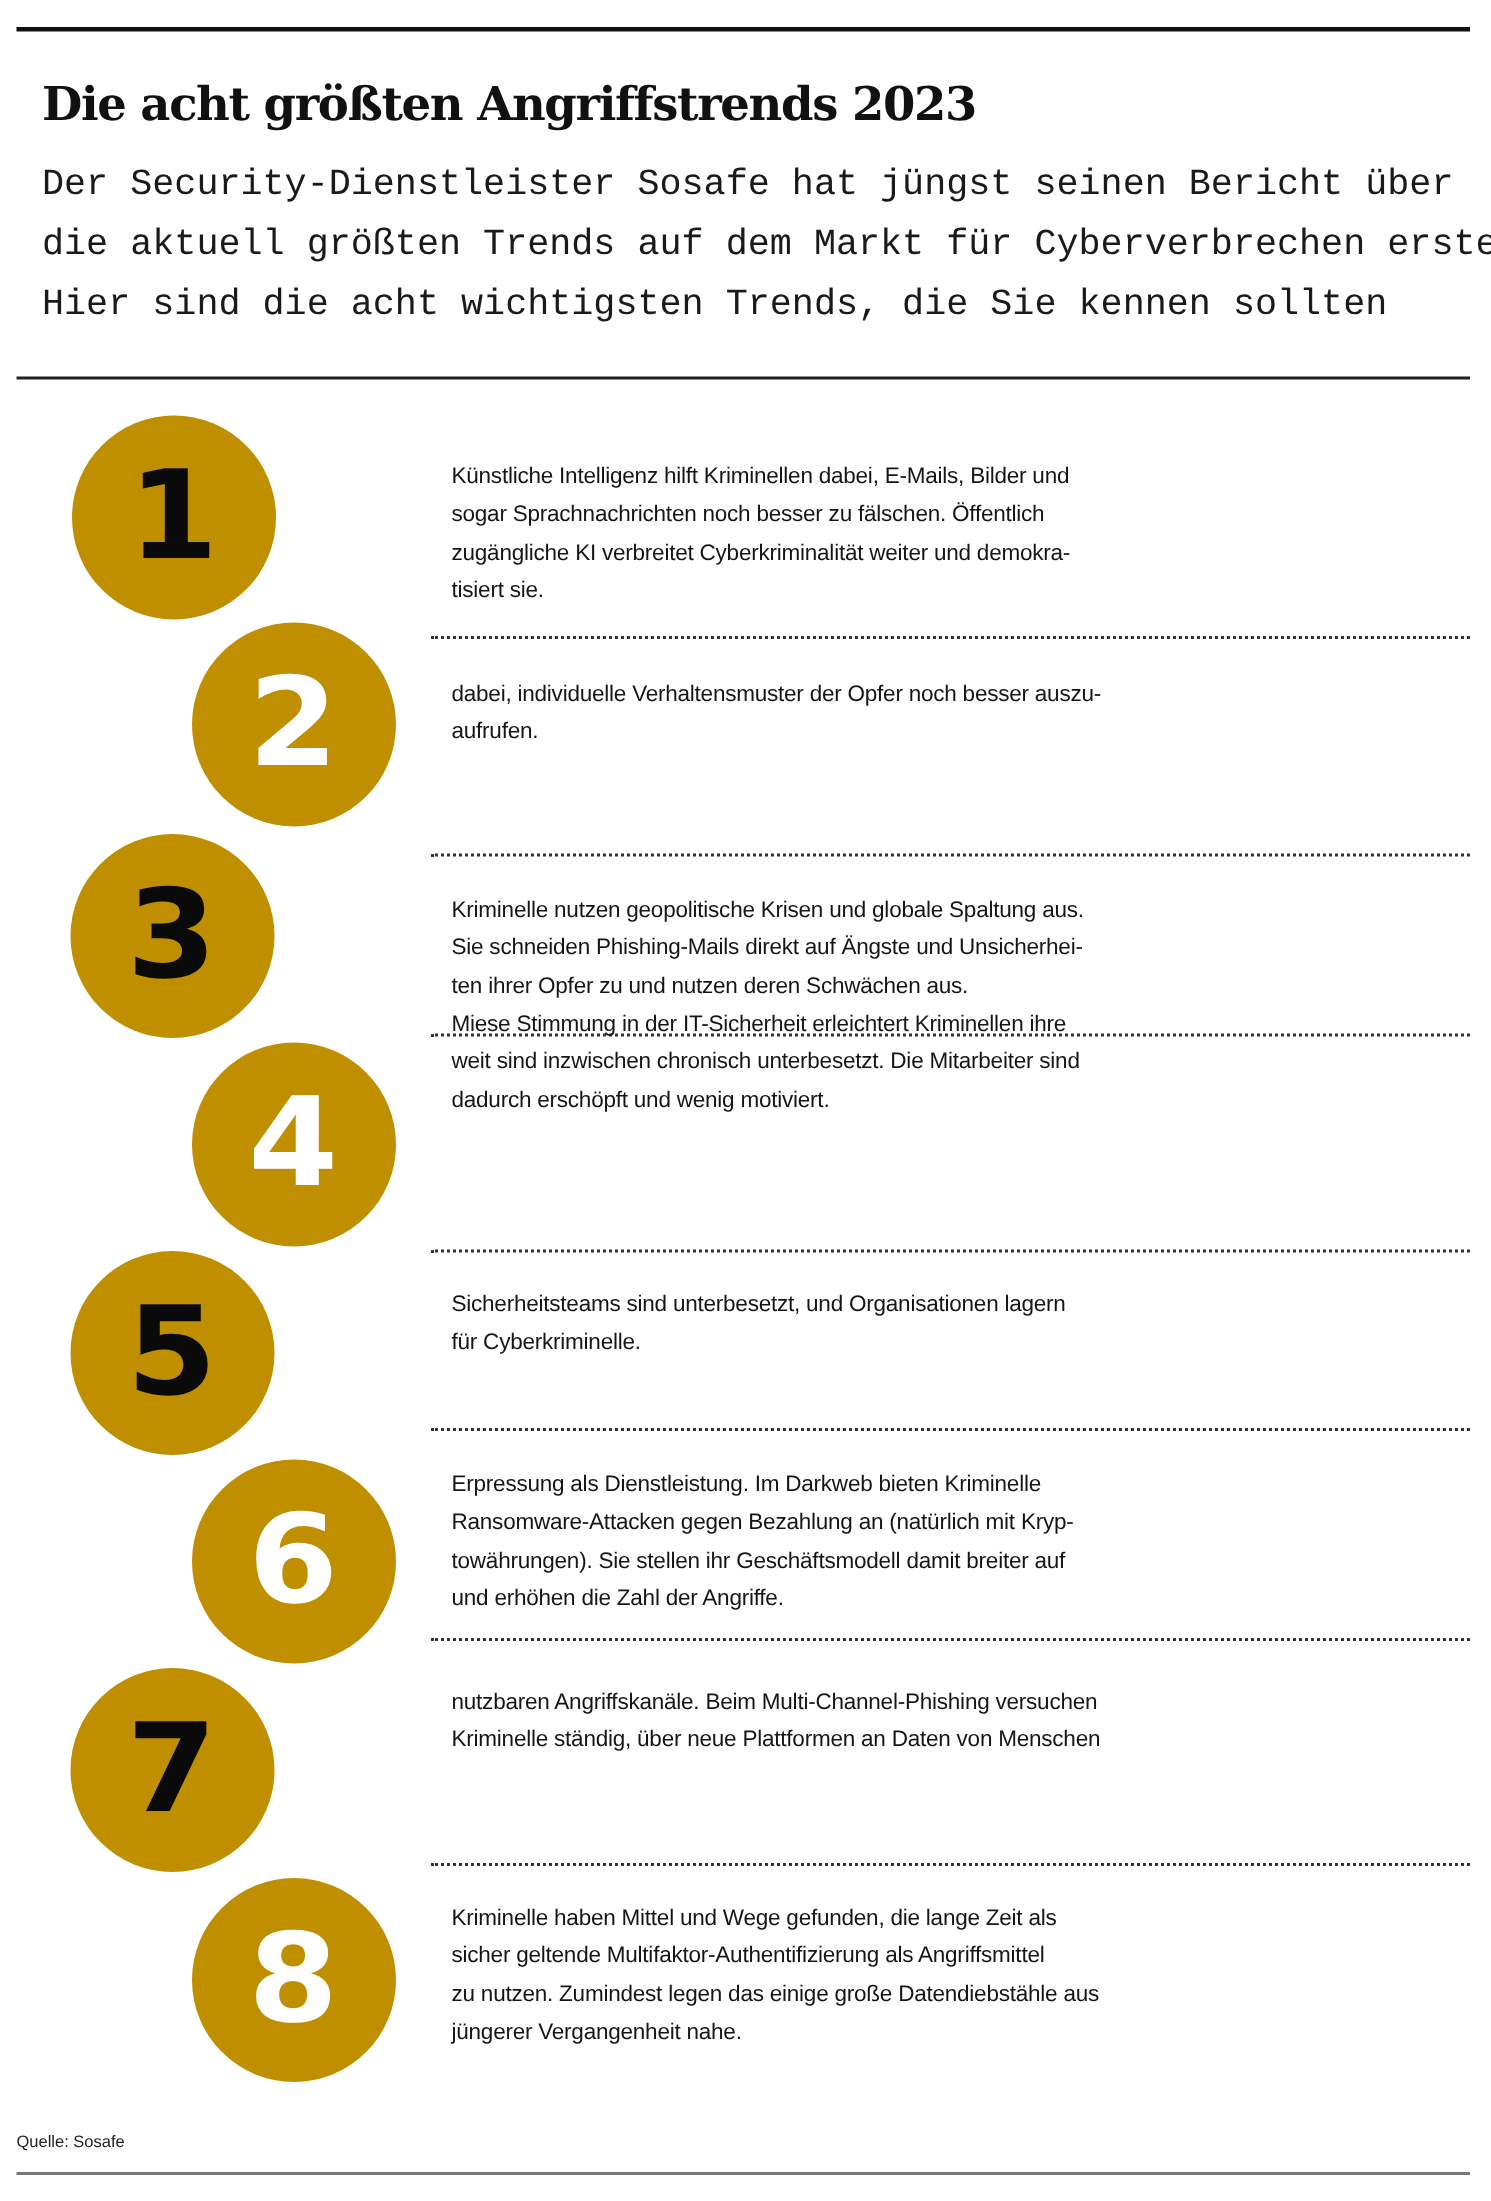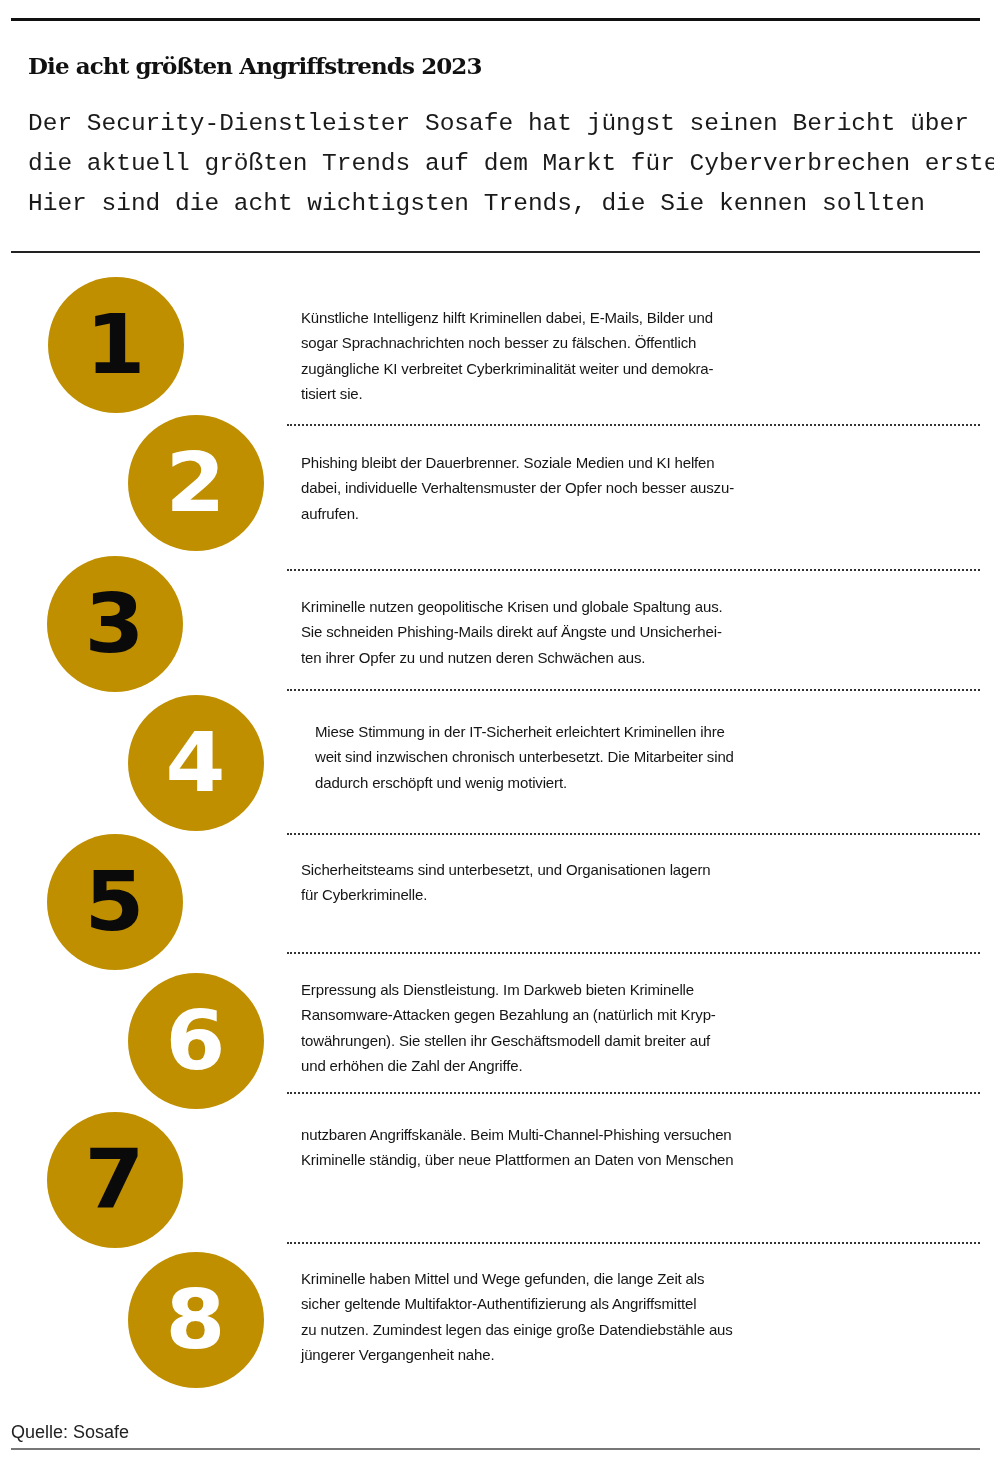--- a/index.html
+++ b/index.html
@@ -1,29 +1,29 @@
 <!DOCTYPE html>
 <html><head>
 <meta charset="utf-8">
 <style>
   html, body { margin: 0; padding: 0; background: #ffffff; }
   body { width: 994px; height: 1467px; position: relative; overflow: hidden; font-family: "Liberation Sans", sans-serif; color: #111; }
   .top-rule { position: absolute; left: 11px; top: 18px; width: 969px; height: 3px; background: #111; }
-  .title { position: absolute; left: 28px; top: 52px; margin: 0; font-family: "DejaVu Serif", serif; font-weight: bold; font-size: 23px; letter-spacing: -0.9px; color: #111; white-space: nowrap; }
+  .title { position: absolute; left: 28px; top: 52px; margin: 0; font-family: "DejaVu Serif", serif; font-weight: bold; font-size: 31px; letter-spacing: -0.9px; color: #111; white-space: nowrap; }
   .intro { position: absolute; left: 28px; top: 104px; width: 940px; font-family: Liberation Mono, monospace; font-size: 24.5px; line-height: 40px; color: #1a1a1a; }
   .intro span { display: block; white-space: nowrap; }
   .head-rule { position: absolute; left: 11px; top: 251px; width: 969px; height: 1.5px; background: #222; }
   .circle { position: absolute; width: 136px; height: 136px; border-radius: 50%; background: var(--accent); display: flex; align-items: center; justify-content: center; }
   .circle .num { font-family: "DejaVu Sans", sans-serif; font-weight: bold; font-size: 82px; line-height: 1; transform: scaleX(1.05); }
   .num.dark { color: #0a0a0a; }
   .num.light { color: #ffffff; }
   .trend-text { position: absolute; left: 301px; width: 670px; font-family: "Liberation Sans", sans-serif; font-size: 15px; line-height: 25.3px; color: #151515; letter-spacing: -0.15px; }
   .trend-text span { display: block; white-space: nowrap; }
   .sep { position: absolute; left: 287px; width: 693px; height: 0; border-top: 2px dotted #333; }
-  .source { position: absolute; left: 11px; top: 1422px; font-family: "Liberation Sans", sans-serif; font-size: 18px; color: #222; }
+  .source { position: absolute; left: 11px; top: 1422px; font-family: "Liberation Sans", sans-serif; font-size: 11px; color: #222; }
   .bottom-rule { position: absolute; left: 11px; top: 1448px; width: 969px; height: 2px; background: #777; }
 </style>
 </head>
 <body style="--accent: #bf8f00;">
 
 <div class="top-rule"></div>
 
 <h1 class="title">Die acht größten Angriffstrends 2023</h1>
 <div class="intro">
   <span>Der Security-Dienstleister Sosafe hat jüngst seinen Bericht über</span>
@@ -41,40 +41,39 @@
   <span>sogar Sprachnachrichten noch besser zu fälschen. Öffentlich</span>
   <span>zugängliche KI verbreitet Cyberkriminalität weiter und demokra-</span>
   <span>tisiert sie.</span>
 </div>
 <div class="sep" style="top:424px;"></div>
 
 <div class="circle" style="left:128px; top:415px;">
   <span class="num light">2</span>
 </div>
 <div class="trend-text" style="top:450px;">
-  <span>Phishing bleibt der Dauerbrenner. Soziale Medien und KI helfen</span>
   <span>dabei, individuelle Verhaltensmuster der Opfer noch besser auszu-</span>
   <span>aufrufen.</span>
 </div>
 <div class="sep" style="top:569px;"></div>
 
 <div class="circle" style="left:47px; top:556px;">
   <span class="num dark">3</span>
 </div>
 <div class="trend-text" style="top:594px;">
   <span>Kriminelle nutzen geopolitische Krisen und globale Spaltung aus.</span>
   <span>Sie schneiden Phishing-Mails direkt auf Ängste und Unsicherhei-</span>
   <span>ten ihrer Opfer zu und nutzen deren Schwächen aus.</span>
 </div>
 <div class="sep" style="top:689px;"></div>
 
 <div class="circle" style="left:128px; top:695px;">
   <span class="num light">4</span>
 </div>
-<div class="trend-text" style="top:719px;margin-left:14px;">
+<div class="trend-text" style="top:670px;">
   <span>Miese Stimmung in der IT-Sicherheit erleichtert Kriminellen ihre</span>
   <span>weit sind inzwischen chronisch unterbesetzt. Die Mitarbeiter sind</span>
   <span>dadurch erschöpft und wenig motiviert.</span>
 </div>
 <div class="sep" style="top:833px;"></div>
 
 <div class="circle" style="left:47px; top:834px;">
   <span class="num dark">5</span>
 </div>
 <div class="trend-text" style="top:857px;">

